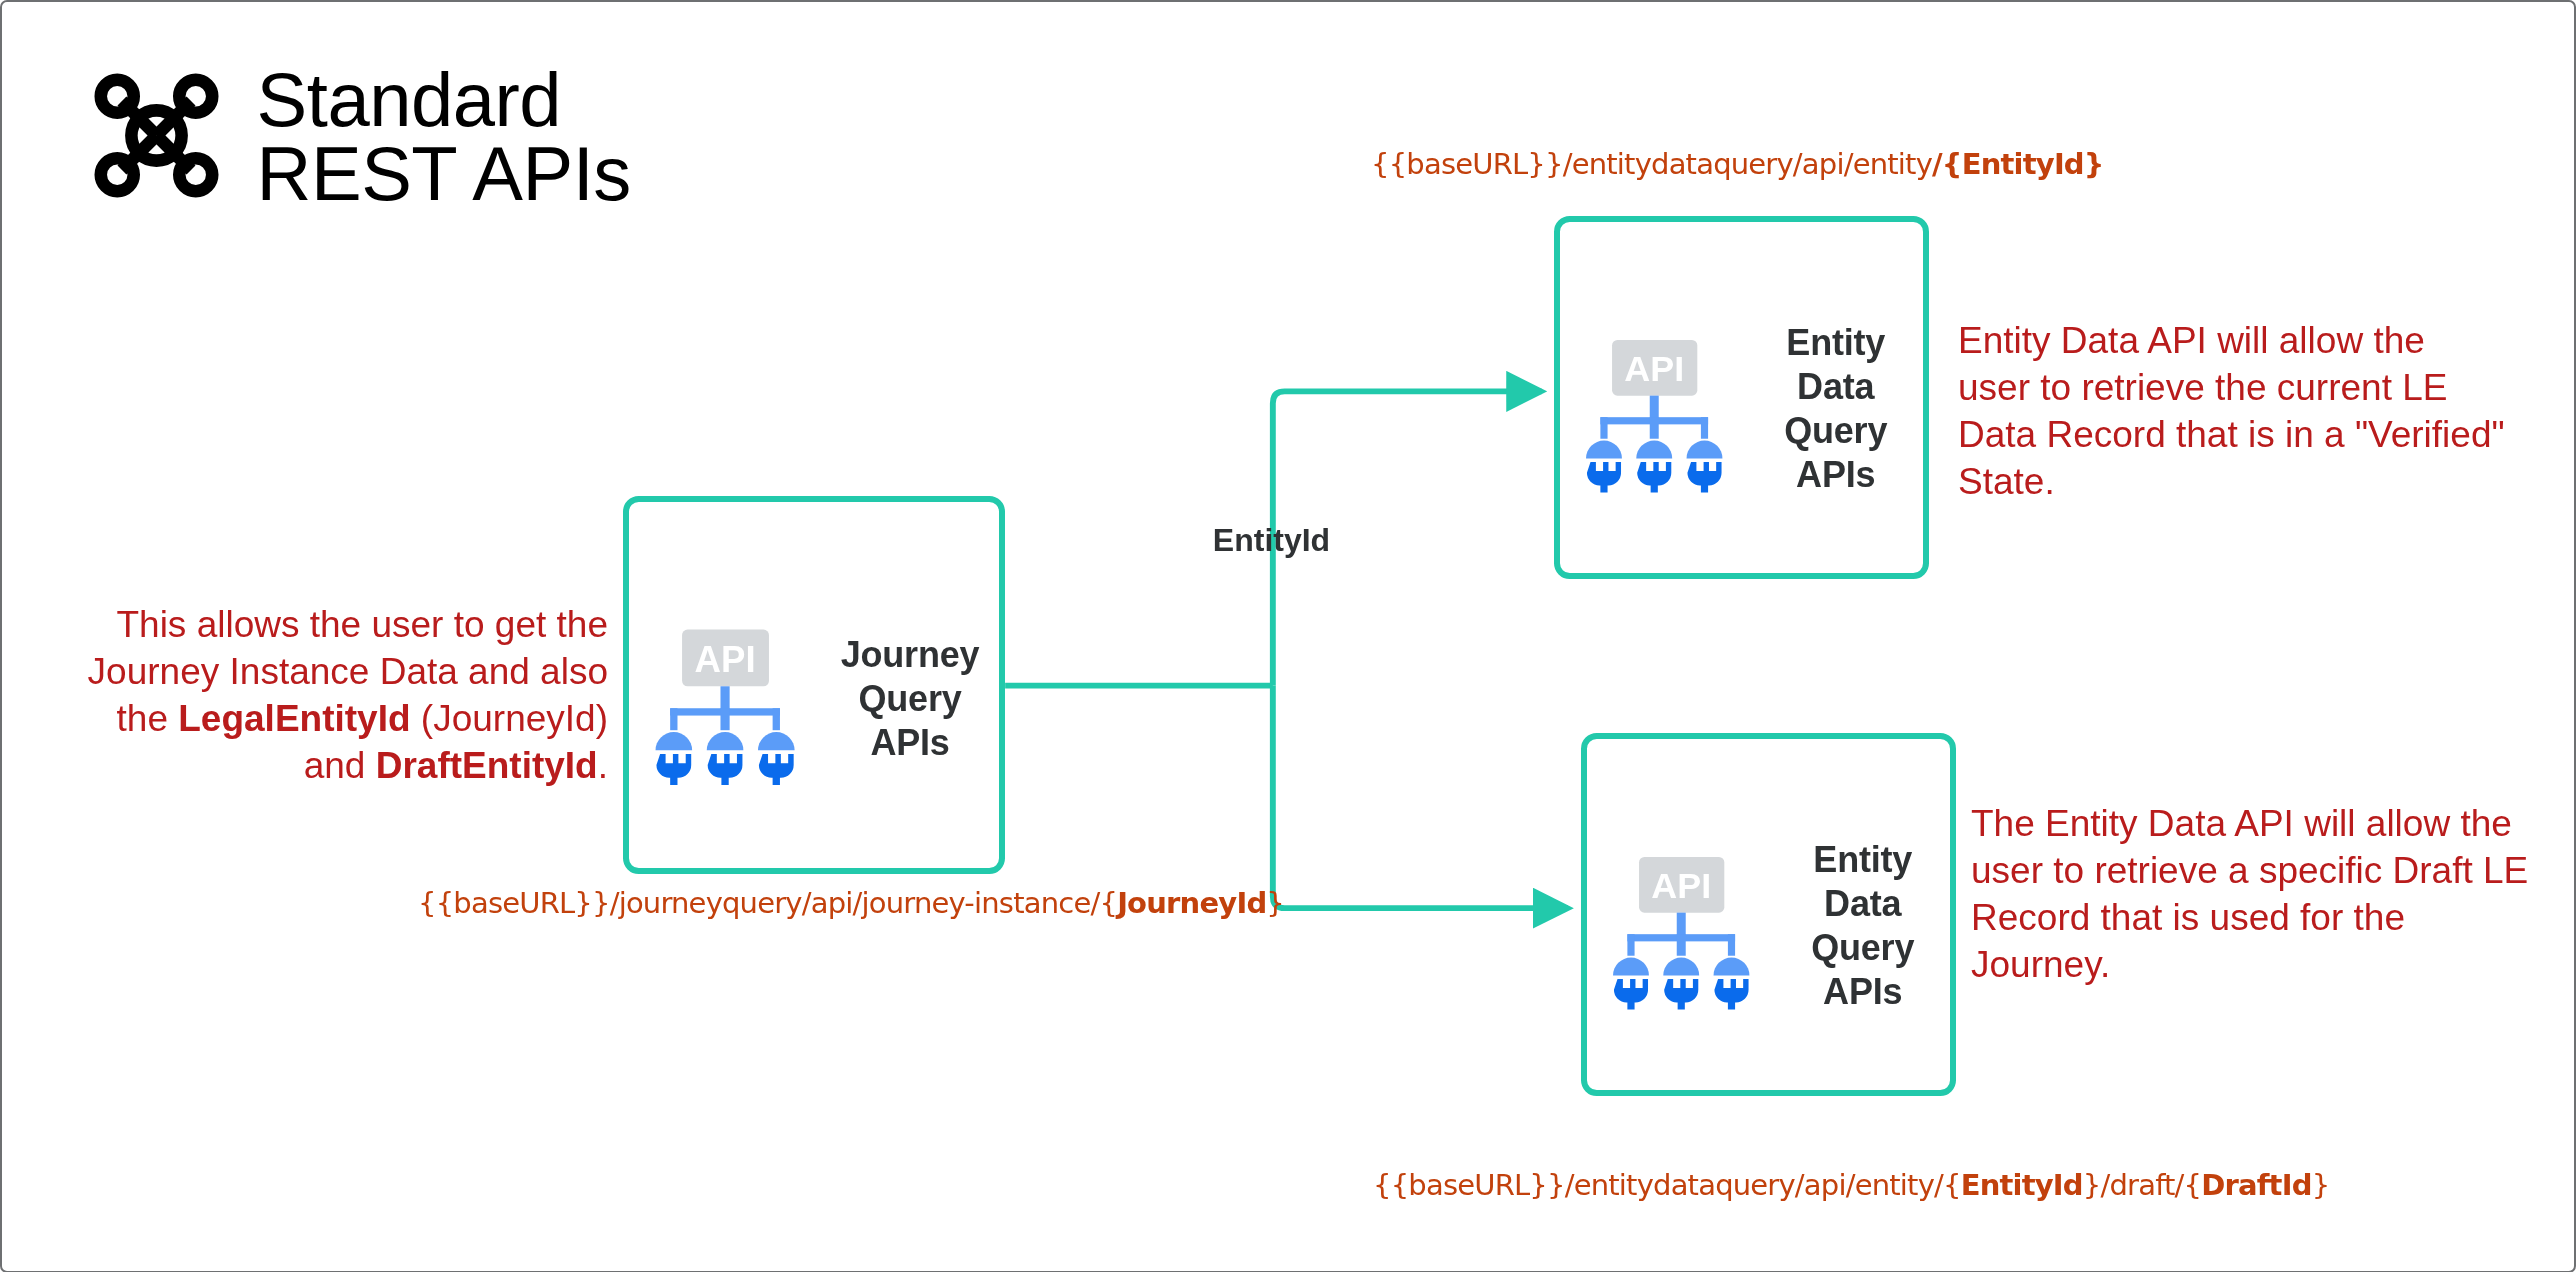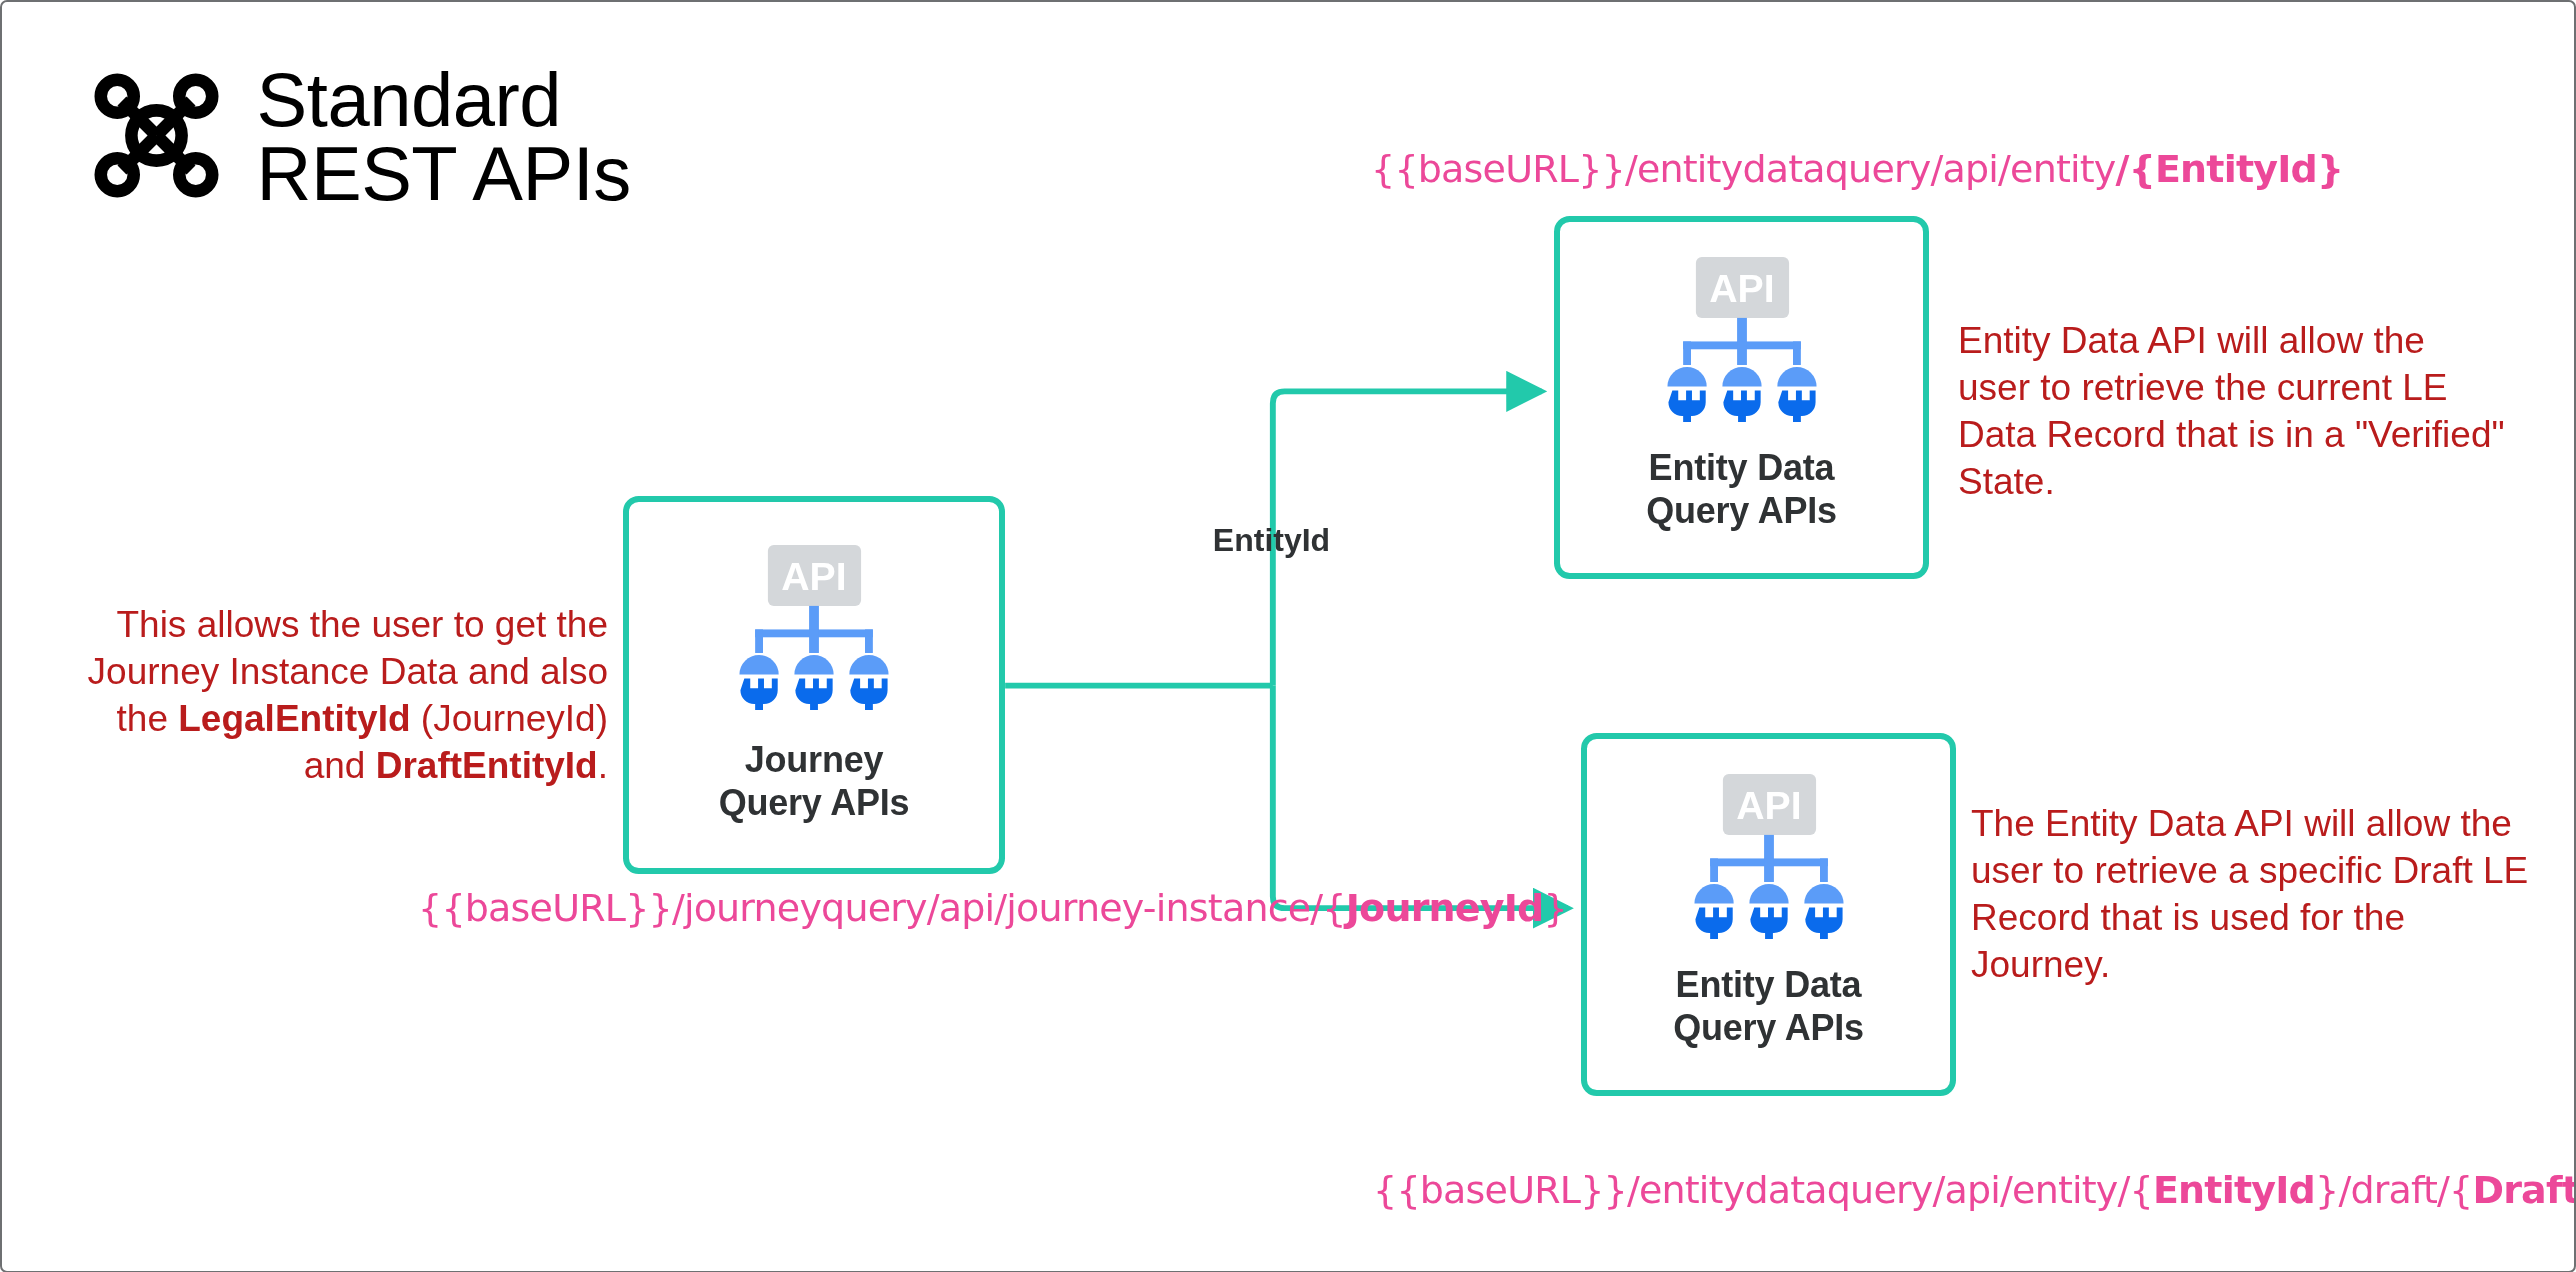--- a/index.html
+++ b/index.html
@@ -42,21 +42,21 @@
   }
 
   
   .api-box {
     position: absolute;
     box-sizing: border-box;
     background: #ffffff;
     border: 6.9px solid #22c9ab;
     border-radius: 15.7px;
     display: flex;
-    flex-direction: column;
+    flex-direction: row;
     align-items: center;
   }
   .api-icon { display:block; }
   .api-box-label {
     font-size: 36px;
     font-weight: 700;
     color: #2f3234;
     text-align: center;
     line-height: 1.22;
     white-space: pre-line;
@@ -72,22 +72,22 @@
   #box-entity-top .api-box-label { margin-top: 23.5px; }
 
   #box-entity-bottom { left: 1579px; top: 731px; width: 375px; height: 363px; }
   #box-entity-bottom .api-icon { margin-top: 33px; }
   #box-entity-bottom .api-box-label { margin-top: 23.5px; }
 
   
   .url-caption {
     position: absolute;
     font-family: "DejaVu Sans", sans-serif;
-    font-size: 38px;
-    color: #ec4899;
+    font-size: 29px;
+    color: #c2410c;
     white-space: nowrap;
     letter-spacing: -0.8px;
   }
   .url-caption b { font-weight: 700; }
   #url-journey { left: 416px; top: 884px; }
   #url-entity-top { left: 1369px; top: 145px; }
   #url-entity-bottom { left: 1371px; top: 1166px; text-align: right; }
 
   
   .note {

